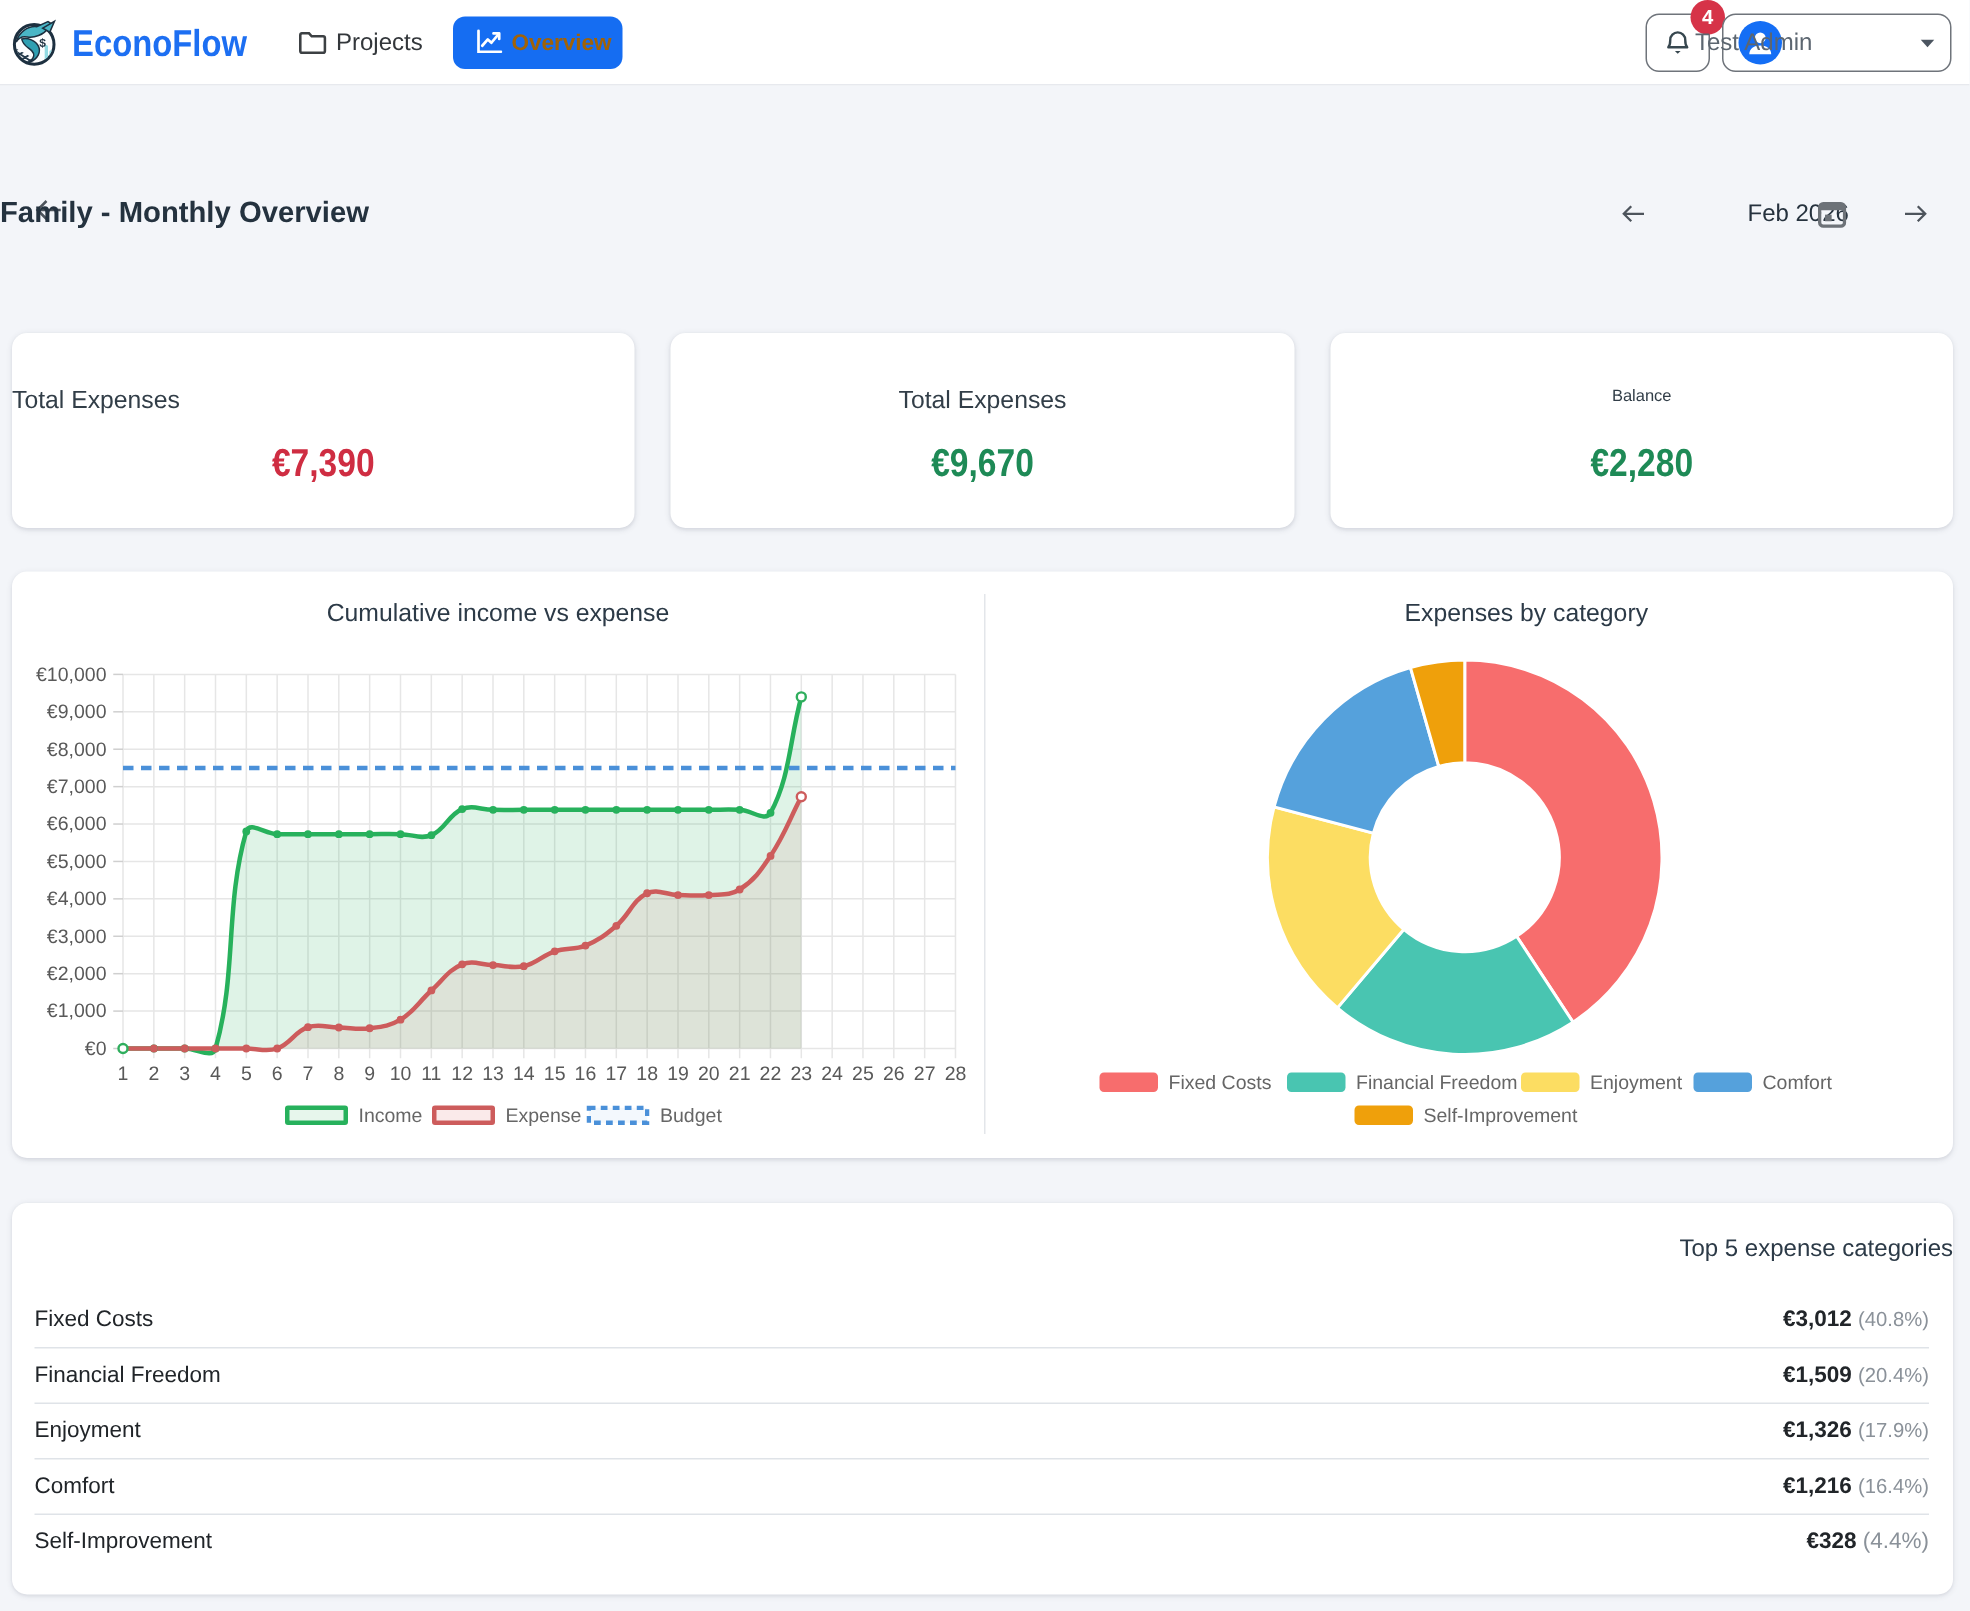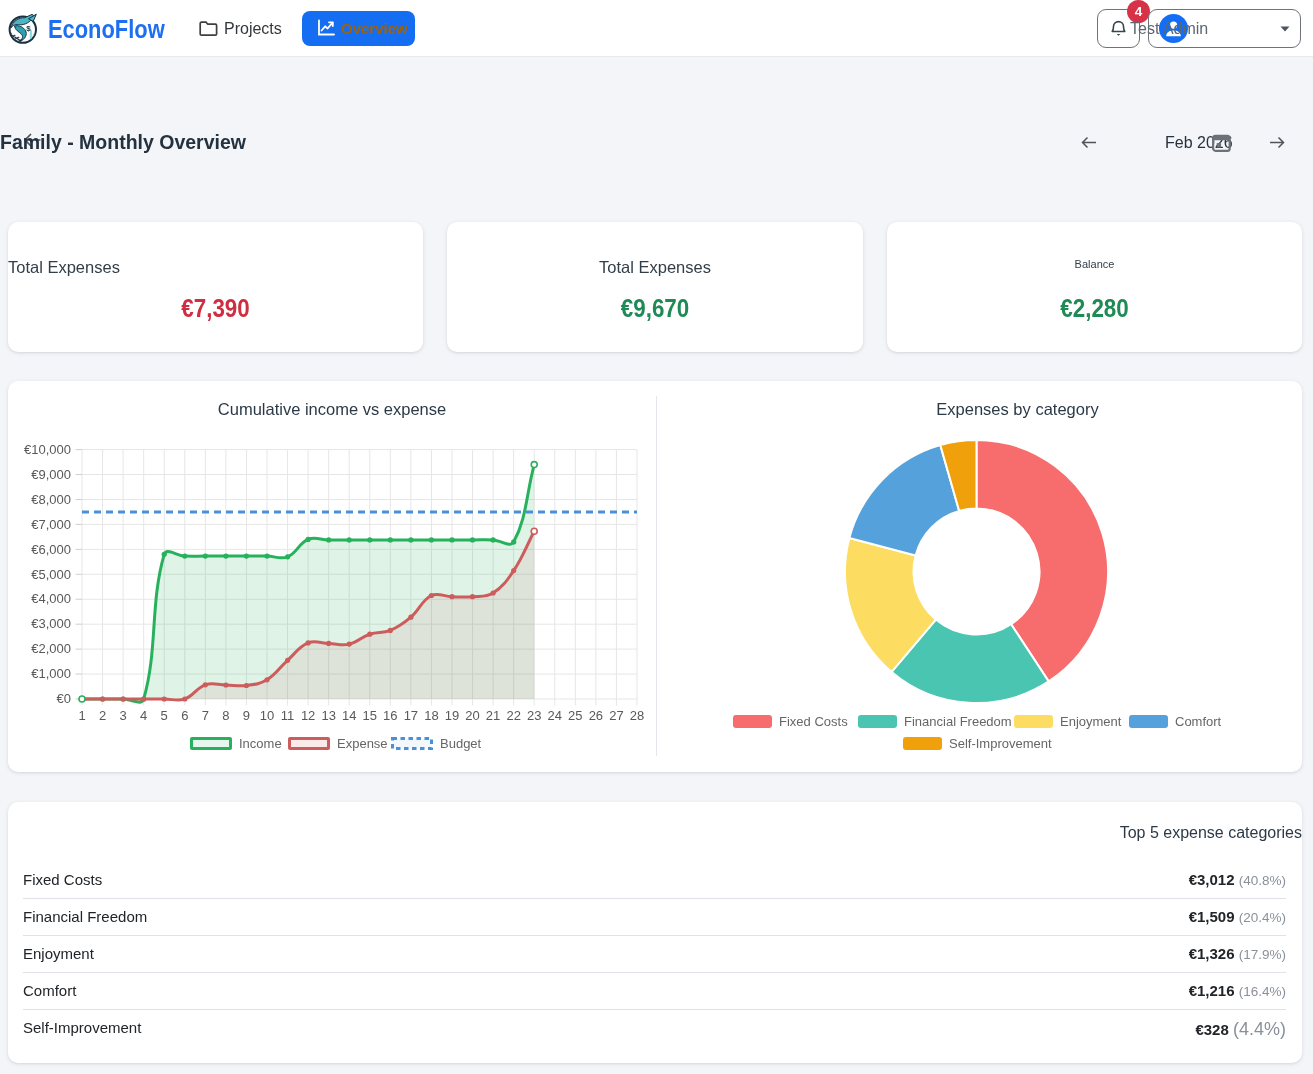--- a/index.html
+++ b/index.html
@@ -296,13 +296,13 @@
 <div class="abs" style="left:23px;top:936px;width:1263px;height:37px;border-bottom:1px solid #dfe3e8;">
   <div class="abs" style="left:0;top:9px;font-size:15px;color:#212529;">Enjoyment</div>
   <div class="abs" style="right:0;top:9px;font-size:15px;color:#212529;"><b>€1,326</b> <span style="color:#8a9199;font-size:13.5px;margin-top:33px;">(17.9%)</span></div>
 </div>
 <div class="abs" style="left:23px;top:973px;width:1263px;height:37px;border-bottom:1px solid #dfe3e8;">
   <div class="abs" style="left:0;top:9px;font-size:15px;color:#212529;">Comfort</div>
   <div class="abs" style="right:0;top:9px;font-size:15px;color:#212529;"><b>€1,216</b> <span style="color:#8a9199;font-size:13.5px;">(16.4%)</span></div>
 </div>
 <div class="abs" style="left:23px;top:1010px;width:1263px;height:37px;">
   <div class="abs" style="left:0;top:9px;font-size:15px;color:#212529;">Self-Improvement</div>
-  <div class="abs" style="right:0;top:9px;font-size:15px;color:#212529;"><b>€328</b> <span style="color:#8a9199;font-size:18px;">(4.4%)</span></div>
+  <div class="abs" style="right:0;top:9px;font-size:15px;color:#212529;"><b>€328</b> <span style="color:#8a9199;font-size:15px;">(4.4%)</span></div>
 </div>
 </body></html>

